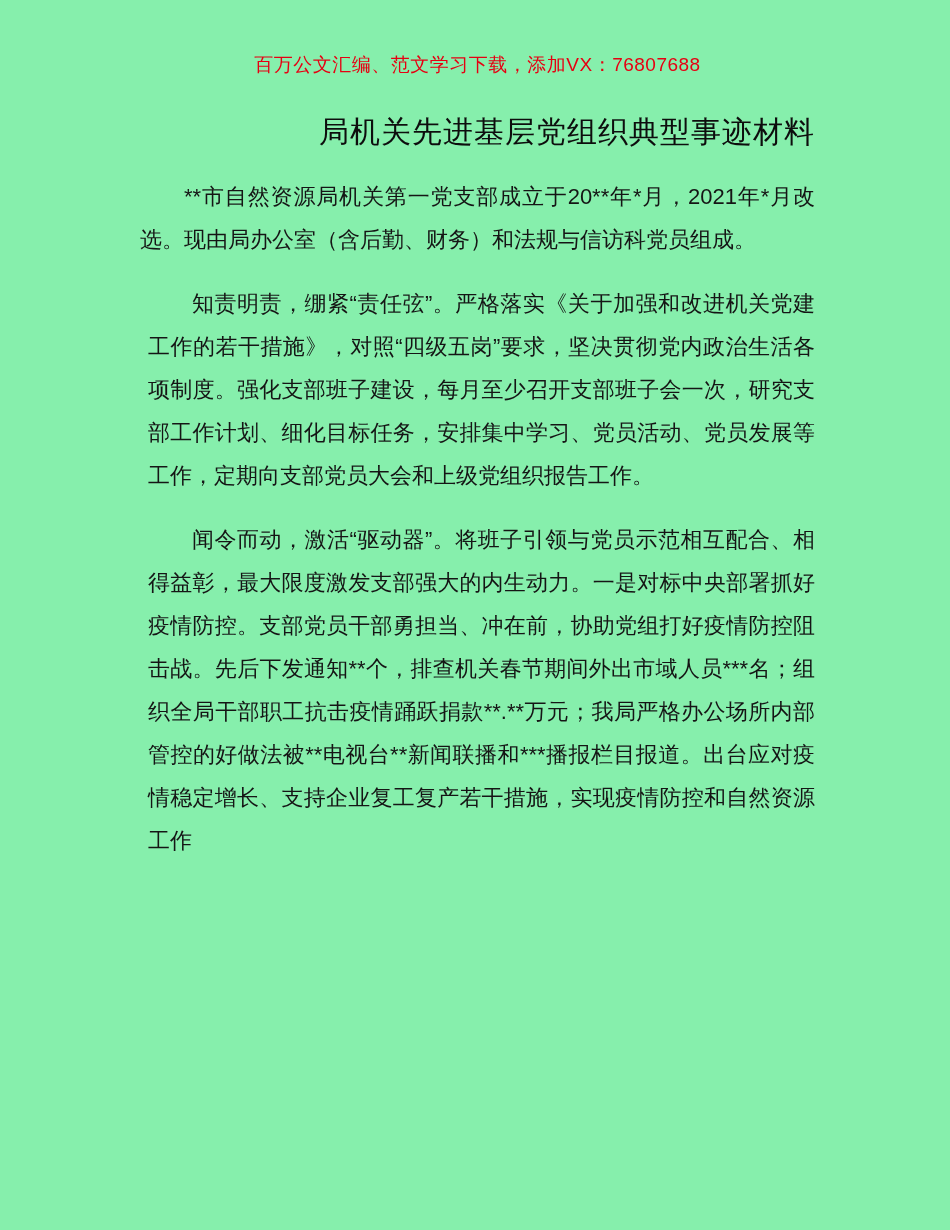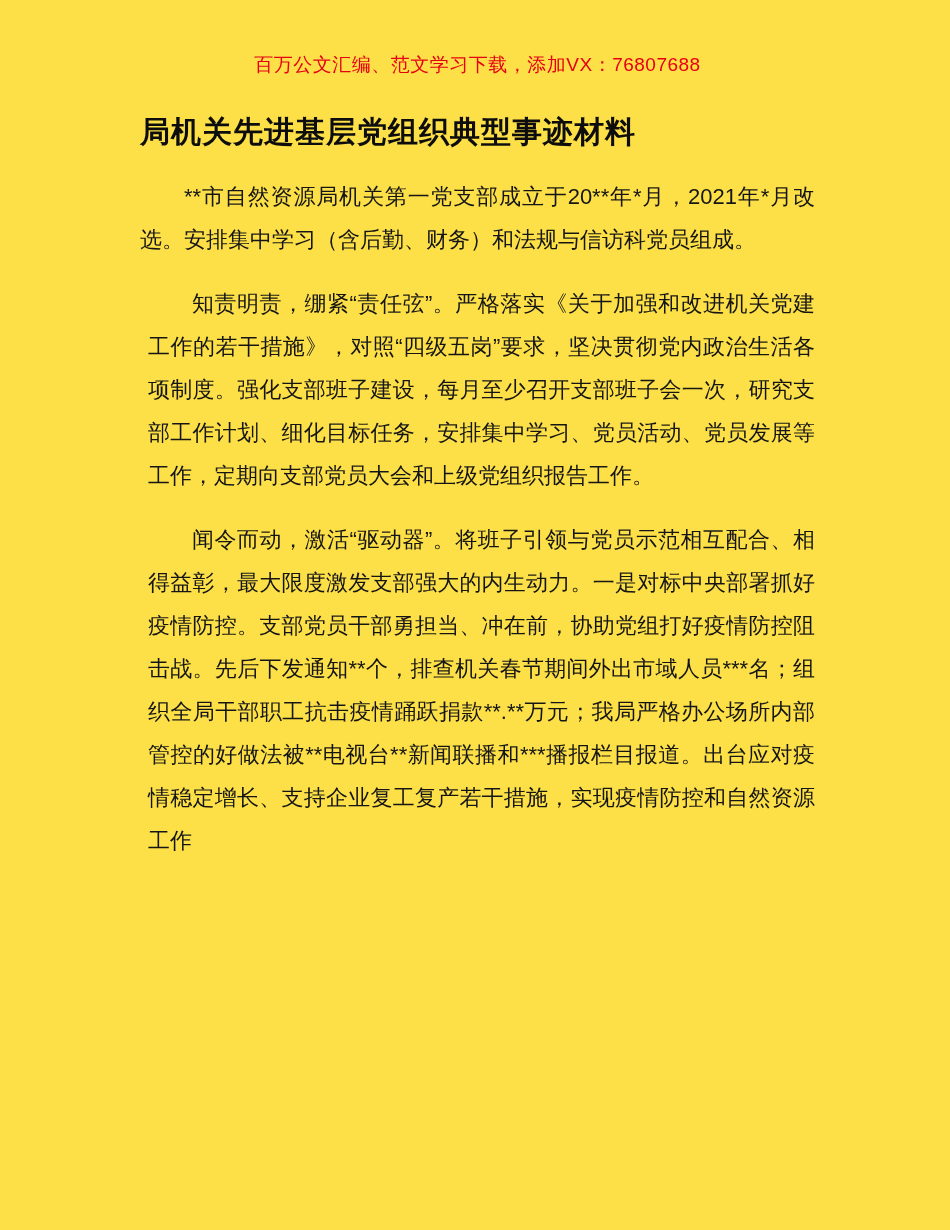--- a/index.html
+++ b/index.html
@@ -12,34 +12,34 @@
       height: 1230px;
       overflow: hidden;
       font-family: "Liberation Sans", "DejaVu Sans", sans-serif;
       color: #111111;
     }
     .page {
       box-sizing: border-box;
       width: 950px;
       height: 1230px;
       padding: 52px 135px 30px 140px;
-      background: #fde047;
+      background: #86efac;
     }
     .header-notice {
       color: #e60012;
       font-size: 19px;
       letter-spacing: 0.5px;
       text-align: center;
       margin: 0 0 34px 0;
       font-weight: 400;
     }
     .doc-title {
       font-size: 30px;
-      font-weight: 700;
-      text-align: left;
+      font-weight: 400;
+      text-align: right;
       color: #0d0d0d;
       margin: 0 0 22px 0;
       letter-spacing: 1px;
     }
     .doc-body p {
       font-size: 22px;
       line-height: 43px;
       text-align: justify;
       text-indent: 2em;
       margin: 0 0 21px 0;
@@ -53,17 +53,17 @@
   </style>
 </head>
 <body>
 
 <div class="page">
   <div class="header-notice">百万公文汇编、范文学习下载，添加VX：76807688</div>
 
   <h1 class="doc-title">局机关先进基层党组织典型事迹材料</h1>
 
   <div class="doc-body">
-    <p>**市自然资源局机关第一党支部成立于20**年*月，2021年*月改选。安排集中学习（含后勤、财务）和法规与信访科党员组成。</p>
+    <p>**市自然资源局机关第一党支部成立于20**年*月，2021年*月改选。现由局办公室（含后勤、财务）和法规与信访科党员组成。</p>
     <p class="lead-gap">知责明责，绷紧“责任弦”。严格落实《关于加强和改进机关党建工作的若干措施》，对照“四级五岗”要求，坚决贯彻党内政治生活各项制度。强化支部班子建设，每月至少召开支部班子会一次，研究支部工作计划、细化目标任务，安排集中学习、党员活动、党员发展等工作，定期向支部党员大会和上级党组织报告工作。</p>
     <p class="lead-gap">闻令而动，激活“驱动器”。将班子引领与党员示范相互配合、相得益彰，最大限度激发支部强大的内生动力。一是对标中央部署抓好疫情防控。支部党员干部勇担当、冲在前，协助党组打好疫情防控阻击战。先后下发通知**个，排查机关春节期间外出市域人员***名；组织全局干部职工抗击疫情踊跃捐款**.**万元；我局严格办公场所内部管控的好做法被**电视台**新闻联播和***播报栏目报道。出台应对疫情稳定增长、支持企业复工复产若干措施，实现疫情防控和自然资源工作</p>
   </div>
 </div>
 
 </body></html>

